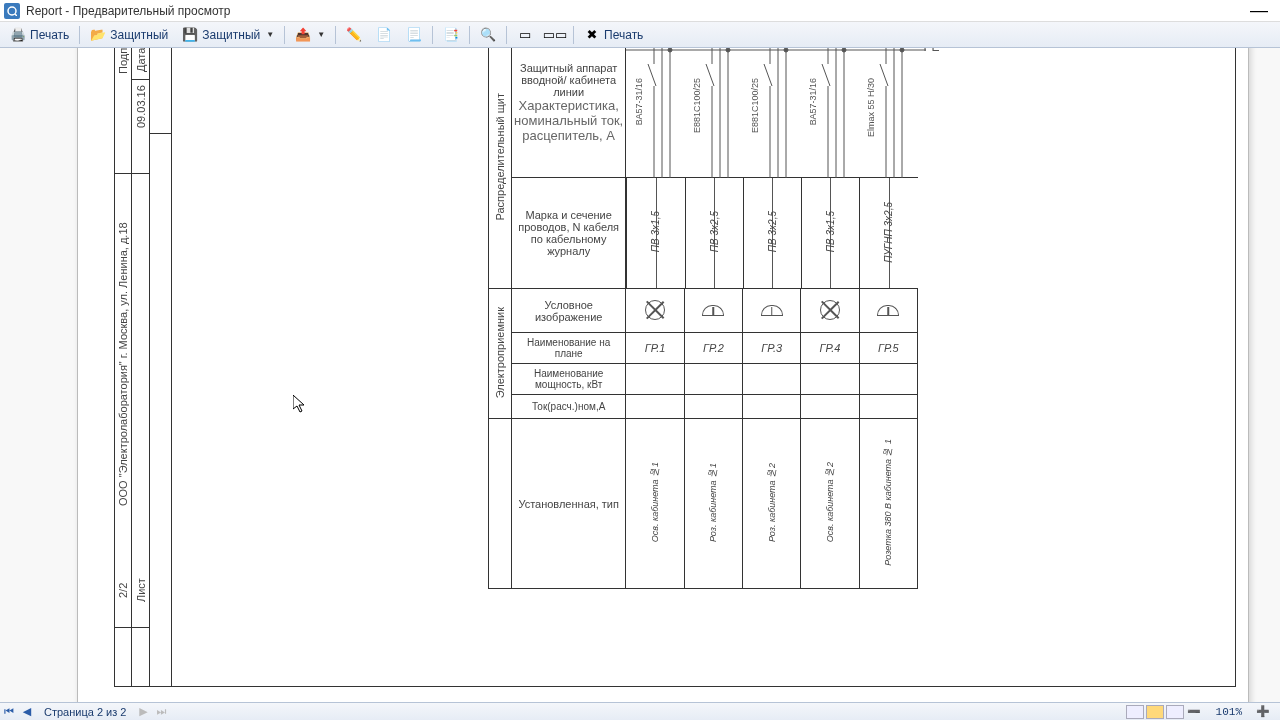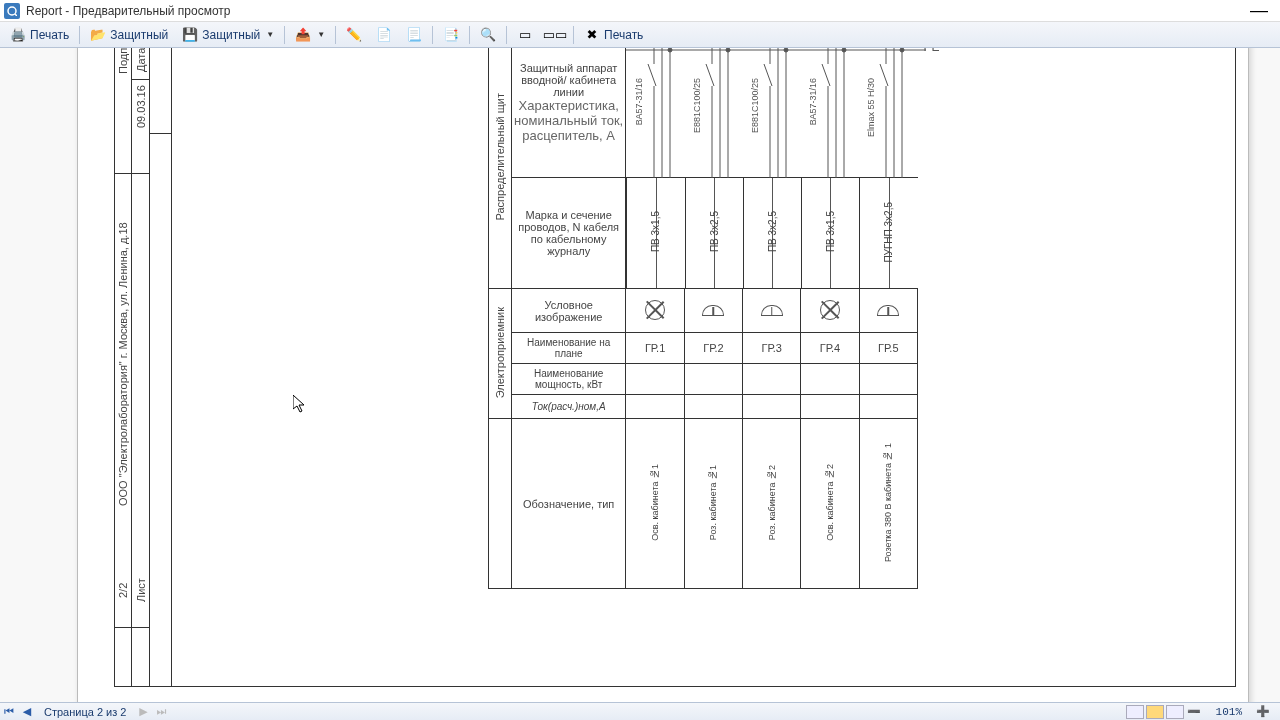--- a/index.html
+++ b/index.html
@@ -29,21 +29,21 @@
   .stamp-cell { position: absolute; width: 100%; display: flex; align-items: center; justify-content: center; font-size: 11px; color: #444; }
   .vtext { writing-mode: vertical-rl; text-orientation: mixed; transform: rotate(180deg); font-family: 'Segoe UI', Tahoma, sans-serif; }
   
   
   .schematic { position: absolute; left: 410px; top: -12px; width: 430px; }
   .sch-table { border-collapse: collapse; width: 100%; }
   .sch-table td, .sch-table th { border: 1px solid #333; font-size: 11px; color: #444; text-align: center; vertical-align: middle; font-weight: normal; font-family: 'Segoe UI', Tahoma, sans-serif; }
   .row-hdr { width: 22px; }
   .sect-hdr { width: 110px; font-size: 12px; padding: 4px 2px; }
   .hdr-sub { font-size: 13px; color: #666; }
-  .circ-col { width: 56px; }
+  .circ-col { width: 56px; font-style: italic; }
   
   .sym-lamp { display: inline-block; width: 20px; height: 20px; border: 1.5px solid #555; border-radius: 50%; position: relative; }
   .sym-lamp::before, .sym-lamp::after { content: ''; position: absolute; width: 1.5px; height: 24px; background: #555; left: 50%; top: 50%; transform-origin: center; }
   .sym-lamp::before { transform: translate(-50%,-50%) rotate(45deg); }
   .sym-lamp::after { transform: translate(-50%,-50%) rotate(-45deg); }
   .sym-socket { display: inline-block; width: 20px; height: 12px; border-bottom: 1.5px solid #555; position: relative; }
   .sym-socket::before { content: ''; position: absolute; width: 20px; height: 10px; border: 1.5px solid #555; border-bottom: none; border-radius: 10px 10px 0 0; left: -1px; bottom: -1px; }
   .sym-socket::after { content:''; position:absolute; width:1.5px; height:8px; background:#555; left:50%; bottom:0; transform:translateX(-50%);}
   
   .breaker-area { height: 150px; position: relative; border-top: none; }
@@ -267,31 +267,31 @@
               <td class="circ-col" id="plan-4">ГР.5</td>
         </tr>
         <tr style="height:24px;">
           <td class="sect-hdr" style="font-size:10px;">Наименование мощность, кВт</td>
           <td></td>
               <td></td>
               <td></td>
               <td></td>
               <td></td>
         </tr>
-        <tr style="height:24px;font-style:italic;">
+        <tr style="height:24px;">
           <td class="sect-hdr" style="font-size:10px;">Ток(расч.)ном,А</td>
           <td></td>
               <td></td>
               <td></td>
               <td></td>
               <td></td>
         </tr>
         <tr style="height:170px;">
           <td class="row-hdr" style="border-top:1px solid #333;"></td>
-          <td class="sect-hdr">Обозначение, тип</td>
+          <td class="sect-hdr">Установленная, тип</td>
           <td class="circ-col" id="name-0"><span class="vtext" style="font-size: 9px;">Осв. кабинета №1</span></td>
               <td class="circ-col" id="name-1"><span class="vtext" style="font-size: 9px;">Роз. кабинета №1</span></td>
               <td class="circ-col" id="name-2"><span class="vtext" style="font-size: 9px;">Роз. кабинета №2</span></td>
               <td class="circ-col" id="name-3"><span class="vtext" style="font-size: 9px;">Осв. кабинета №2</span></td>
               <td class="circ-col" id="name-4"><span class="vtext" style="font-size: 9px;">Розетка 380 В кабинета № 1</span></td>
         </tr>
       </tbody>
         </table>
     </div>
   </div>

